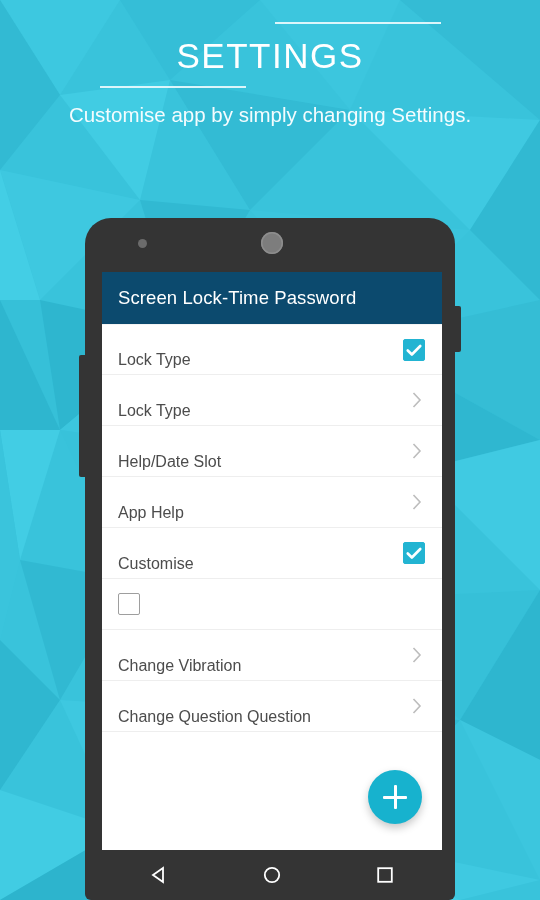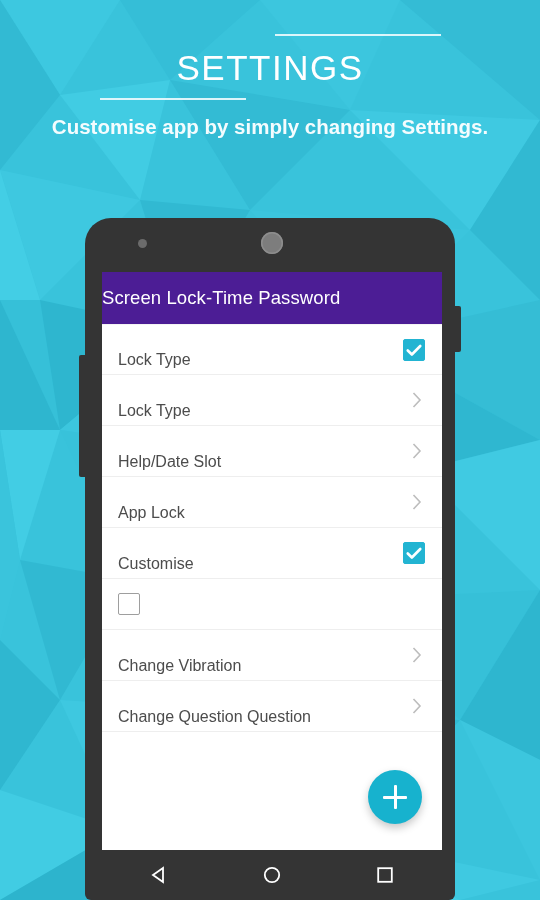--- a/index.html
+++ b/index.html
@@ -22,21 +22,21 @@
     position: absolute;
     inset: 0;
     width: 540px;
     height: 900px;
     display: block;
   }
 
   
   .header {
     position: absolute;
-    top: 12px;
+    top: 0;
     left: 0;
     width: 540px;
     height: 200px;
     text-align: center;
     pointer-events: none;
   }
   .rule {
     position: absolute;
     height: 2px;
     background: #eafafd;
@@ -63,21 +63,21 @@
     font-weight: 400;
   }
   .page-subtitle {
     position: absolute;
     top: 100px;
     left: 50px;
     width: 440px;
     font-size: 20.5px;
     line-height: 30px;
     color: #f4fcfe;
-    font-weight: 700;
+    font-weight: 400;
   }
 
   
   .phone {
     position: absolute;
     left: 85px;
     top: 218px;
     width: 370px;
     height: 700px;
   }
@@ -133,23 +133,24 @@
     position: absolute;
     left: 17px;
     top: 54px;
     width: 340px;
     height: 578px;
     background: #ffffff;
     overflow: hidden;
   }
   .app-bar {
     height: 52px;
-    background: #4c1d95;
+    background: #0c4a6e;
     display: flex;
     align-items: center;
+    padding-left: 16px;
     box-sizing: border-box;
   }
   .app-bar-title {
     color: #ffffff;
     font-size: 18.5px;
     font-weight: 400;
     letter-spacing: .1px;
   }
 
   .list {
@@ -349,21 +350,21 @@
           </div>
           <div class="row">
             <span class="row-label">Help/Date Slot</span>
             <span>
               <svg class="chevron" viewBox="0 0 14 22">
                 <path d="M3.5 4 L10 11 L3.5 18"></path>
               </svg>
             </span>
           </div>
           <div class="row">
-            <span class="row-label">App Lock</span>
+            <span class="row-label">App Help</span>
             <span>
               <svg class="chevron" viewBox="0 0 14 22">
                 <path d="M3.5 4 L10 11 L3.5 18"></path>
               </svg>
             </span>
           </div>
           <div class="row">
             <span class="row-label">Customise</span>
             <span class="cbox on">
               <svg viewBox="0 0 16 16">

